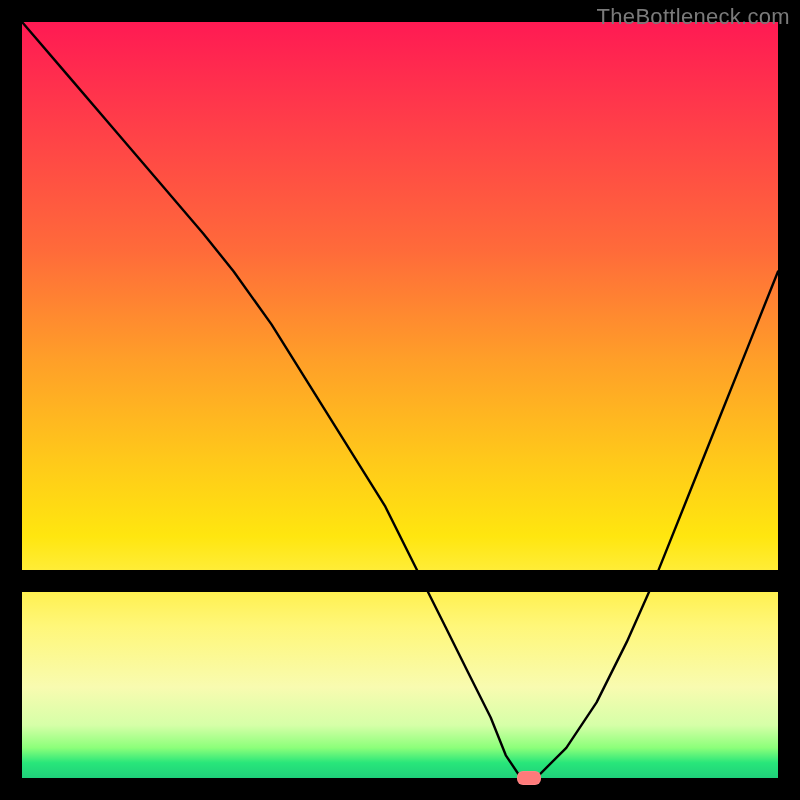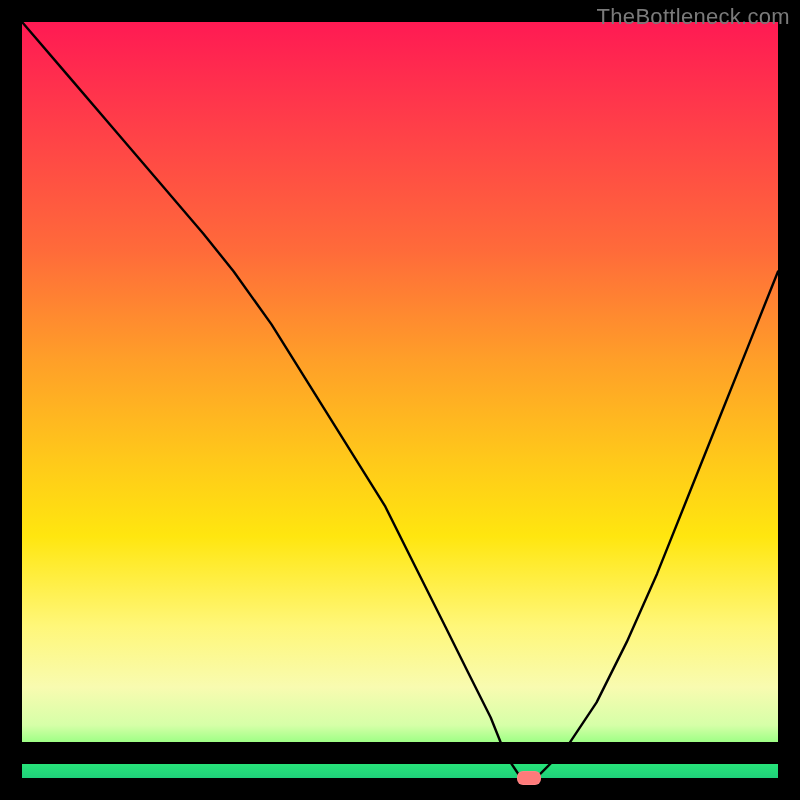--- a/index.html
+++ b/index.html
@@ -7,21 +7,21 @@
     padding: 0;
     width: 800px;
     height: 800px;
     overflow: hidden;
     font-family: Arial, Helvetica, sans-serif;
     background: #000;
   }
   .chart-container {
     position: relative;
     width: 800px;
-    height: 764px;
+    height: 592px;
   }
   .plot-area {
     position: absolute;
     left: 22px;
     top: 22px;
     width: 756px;
     height: 756px;
     
     background: linear-gradient(
       to bottom,

